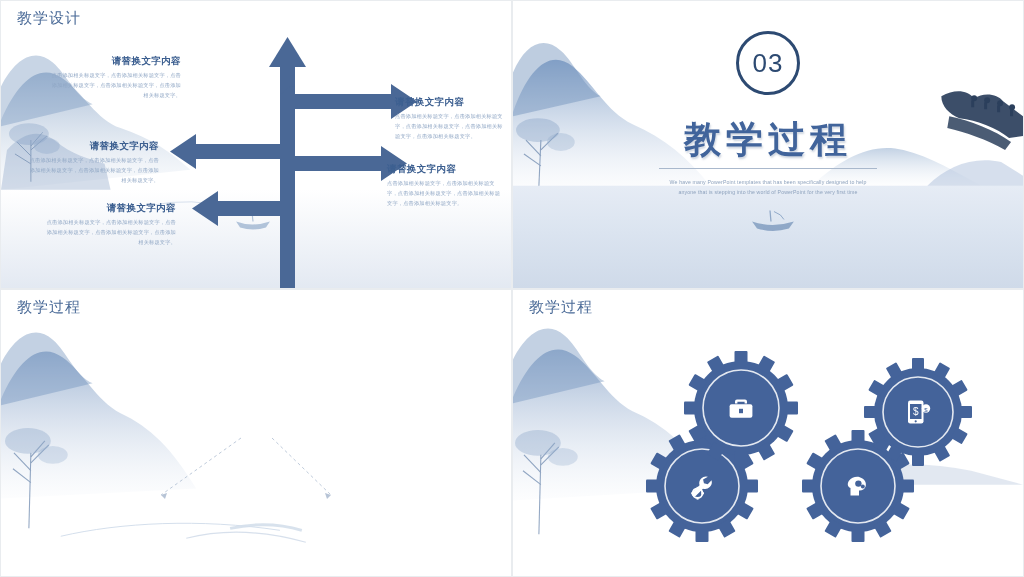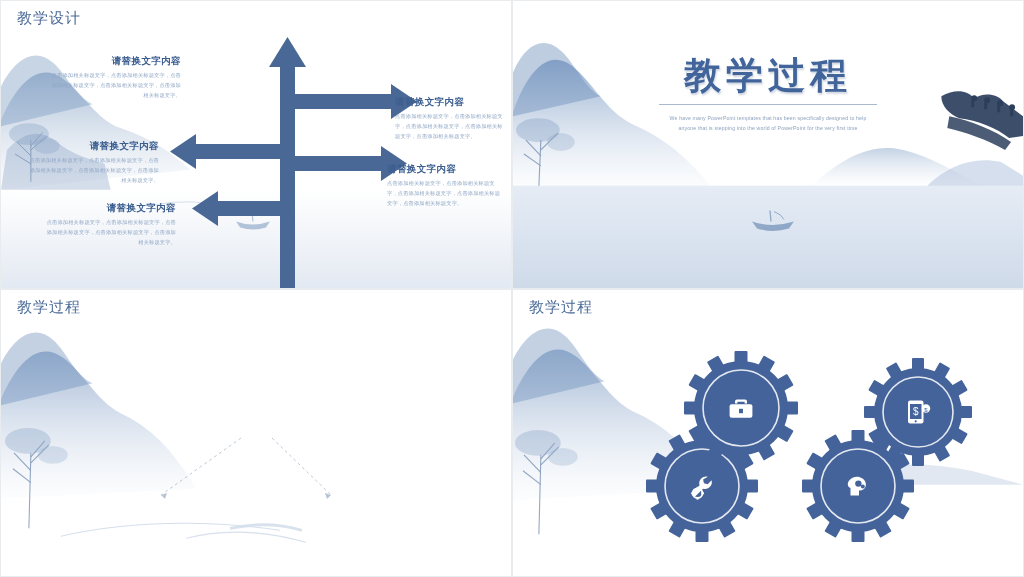--- a/index.html
+++ b/index.html
@@ -230,20 +230,21 @@
 
         <g opacity=".6">
           <path d="M240 222 q 20 7 42 0 l -5 7 q -16 5 -32 0 z" fill="#5d80ad"></path>
           <path d="M258 211 l 1 11" stroke="#5d80ad" stroke-width="1.3"></path>
           <path d="M262 212 q 8 3 10 8" stroke="#5d80ad" stroke-width="1" fill="none"></path>
         </g>
       </svg>
     </div>
 
     <div class="s2-center">
+      <div class="num-ring">03</div>
       <div class="s2-title">教学过程</div>
       <div class="s2-rule"></div>
       <div class="s2-sub">We have many PowerPoint templates that has been specifically designed to help anyone that is stepping into the world of PowerPoint for the very first time</div>
     </div>
   </div>
 
   <div class="slide">
     <div class="ink-bg">
       <svg viewBox="0 0 512 288" preserveAspectRatio="none">
         <defs>

